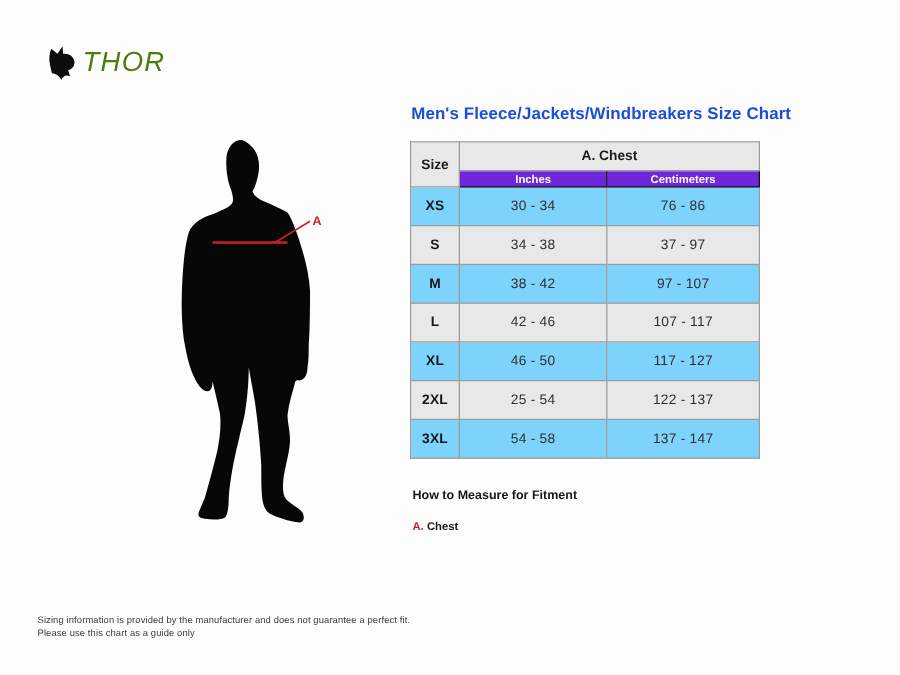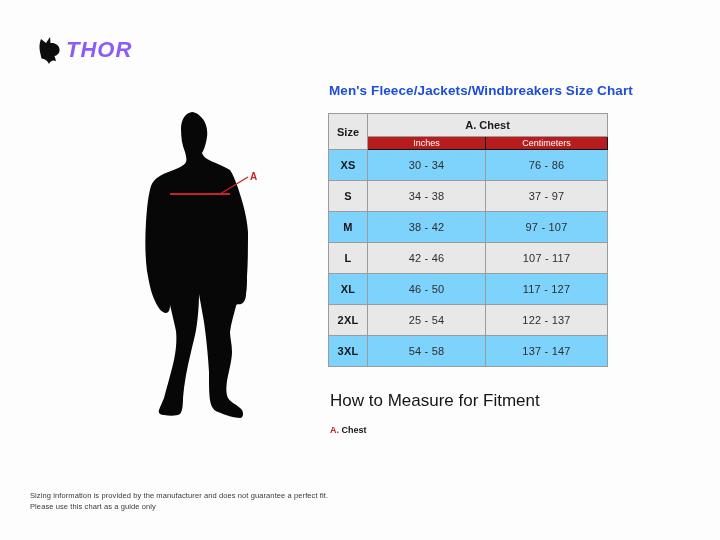--- a/index.html
+++ b/index.html
@@ -9,22 +9,22 @@
     background: #fdfdfd;
     font-family: "Liberation Sans", sans-serif;
     color: #1a1a1a;
     overflow: hidden;
   }
 
   
   .logo { position: absolute; left: 38px; top: 36px; display: flex; align-items: center; }
   .logo-icon { width: 24px; height: 28px; margin-right: 4px; }
   .logo-text {
-    font-style: italic; font-weight: bold; font-size: 22px;
-    letter-spacing: 1px; color: #8b5cf6;
+    font-style: italic; font-weight: normal; font-size: 22px;
+    letter-spacing: 1px; color: #4d7c0f;
   }
 
   
   .figure-wrap { position: absolute; left: 140px; top: 110px; width: 126px; height: 318px; }
 
   
   .chart-title {
     position: absolute; left: 329px; top: 83px;
     font-size: 13.5px; font-weight: bold; color: #1d4ed8;
     letter-spacing: 0.1px;
@@ -35,31 +35,31 @@
     border: 1px solid #8f8f8f;
   }
   .size-table col.c-size { width: 39px; }
   .size-table col.c-in   { width: 118px; }
   .size-table col.c-cm   { width: 122px; }
   .size-table th, .size-table td {
     border: 1px solid #9b9b9b; text-align: center; vertical-align: middle;
   }
   .size-table .hdr-top th { background: #e8e8e8; height: 23px; font-size: 11px; font-weight: bold; color: #1a1a1a; }
   .size-table .hdr-units th {
-    background: #b91c1c; color: #ffffff; height: 13px;
-    font-size: 9px; font-weight: normal; border-color: #121212;
+    background: #6d28d9; color: #ffffff; height: 13px;
+    font-size: 9px; font-weight: bold; border-color: #121212;
   }
   .size-table .hdr-units th + th { border-left: 1px solid #84cc16; }
   .size-table td { height: 31px; font-size: 11px; color: #2e2e2e; background: #7dd3fc; letter-spacing: 0.2px; }
   .size-table td.size-label { font-weight: bold; color: #161616; }
   .size-table tr.shaded td { background: #e8e8e8; }
 
   
   .measure { position: absolute; left: 330px; top: 391px; width: 280px; }
-  .measure-heading { font-size: 17px; font-weight: normal; color: #151515; }
+  .measure-heading { font-size: 10px; font-weight: bold; color: #151515; }
   .measure-label { margin-top: 14px; font-size: 9px; font-weight: bold; color: #161616; }
   .measure-label .red { color: #cb2026; }
   .measure-desc { margin-top: 3px; font-size: 9px; color: #3c3c3c; }
 
   
   .footer {
     position: absolute; left: 30px; top: 491px;
     font-size: 7.5px; color: #3a3a3a; line-height: 1.4; letter-spacing: 0.1px;
   }
 </style>

